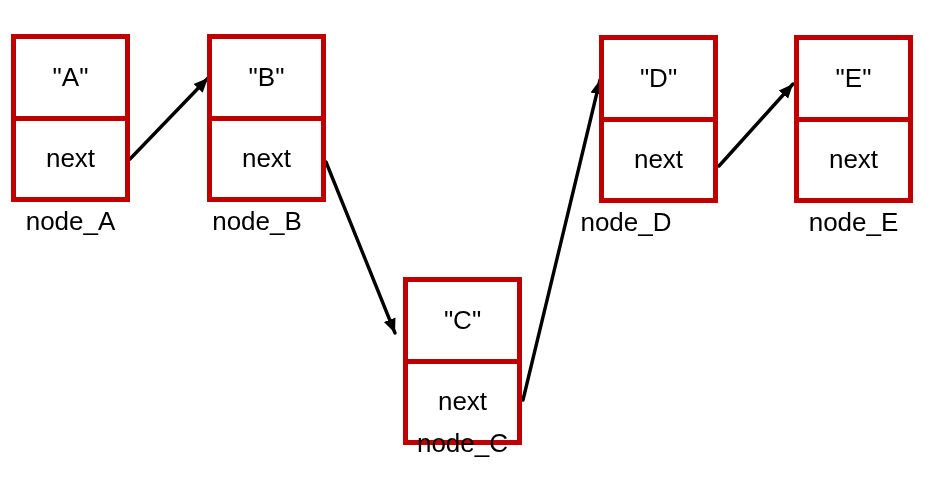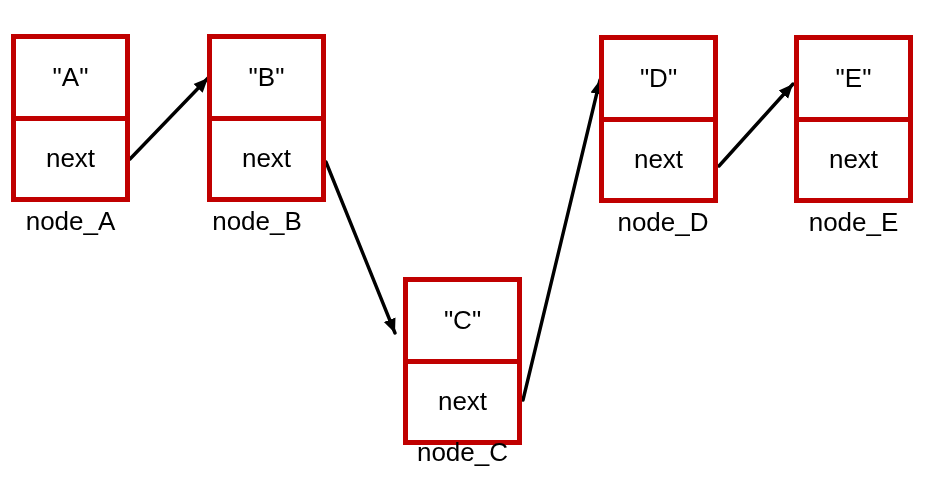--- a/index.html
+++ b/index.html
@@ -91,30 +91,30 @@
       </div>
       <div class="node-caption" style="left: 167px; top: 206px;">node_B</div>
       <div class="node" style="left: 403px; top: 277px;">
         <div class="cell value">
           <span>"C"</span>
         </div>
         <div class="cell next">
           <span>next</span>
         </div>
       </div>
-      <div class="node-caption" style="left: 372.5px; top: 437px;">node_C</div>
+      <div class="node-caption" style="left: 372.5px; top: 428px;">node_C</div>
       <div class="node" style="left: 599px; top: 35px;">
         <div class="cell value">
           <span>"D"</span>
         </div>
         <div class="cell next">
           <span>next</span>
         </div>
       </div>
-      <div class="node-caption" style="left: 573px; top: 207px;">node_D</div>
+      <div class="node-caption" style="left: 536px; top: 207px;">node_D</div>
       <div class="node" style="left: 794px; top: 35px;">
         <div class="cell value">
           <span>"E"</span>
         </div>
         <div class="cell next">
           <span>next</span>
         </div>
       </div>
       <div class="node-caption" style="left: 763.5px; top: 207px;">node_E</div>
     </div>

